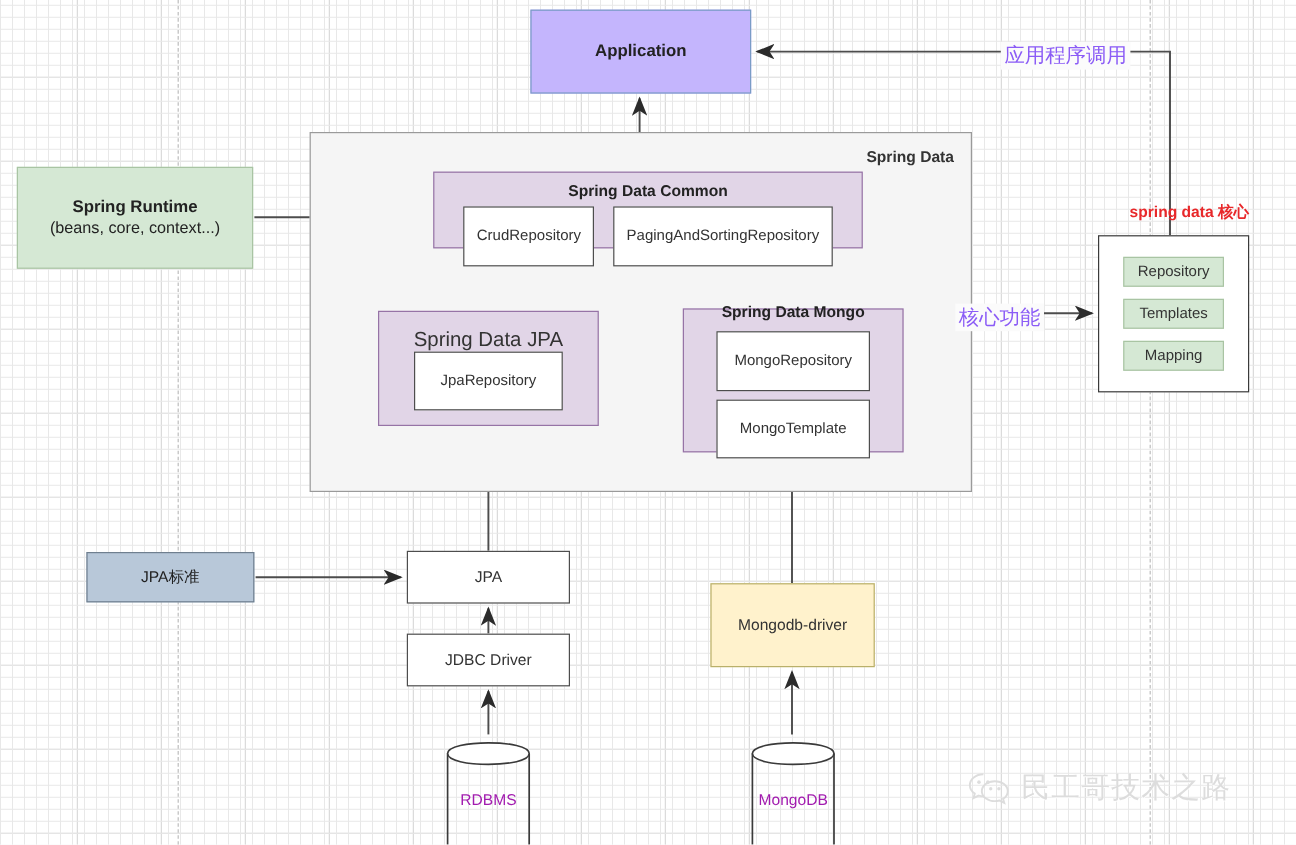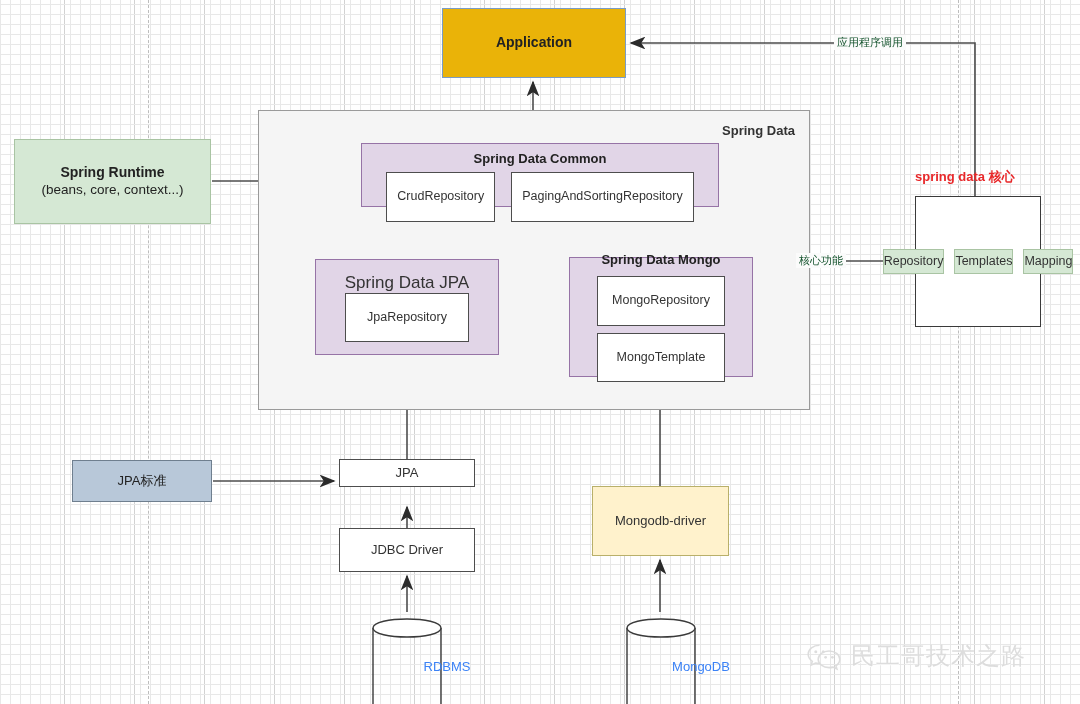--- a/index.html
+++ b/index.html
@@ -28,21 +28,21 @@
   
   .node{
     position:absolute;box-sizing:border-box;
     display:flex;align-items:center;justify-content:center;
     text-align:center;color:#222222;line-height:1.25;
   }
   .lbl{pointer-events:none;}
 
   .n-application{
     left:442px;top:8px;width:184px;height:70px;
-    background:#eab308;border:1px solid #7a9cc6;
+    background:#c4b5fd;border:1px solid #7a9cc6;
     font-size:14px;font-weight:bold;
   }
   .n-springdata-container{
     left:258px;top:110px;width:552px;height:300px;
     background:#f5f5f5;border:1px solid #9a9a9a;
     display:block;
   }
   .n-springdata-title{
     position:absolute;right:14px;top:12px;
     font-size:13px;font-weight:bold;color:#333333;
@@ -81,55 +81,55 @@
     left:569px;top:257px;width:184px;height:120px;
     background:#e1d5e7;border:1px solid #9673a6;
     flex-direction:column;justify-content:center;
   }
   .n-mongo-group .hd{font-size:13px;font-weight:bold;margin-bottom:8px;}
   .chip-col{display:flex;flex-direction:column;gap:7px;align-items:center;}
 
   .n-core-panel{
     left:915px;top:196px;width:126px;height:131px;
     background:#ffffff;border:1px solid #3a3a3a;
-    flex-direction:row;justify-content:center;gap:10px;
+    flex-direction:column;justify-content:center;gap:10px;
   }
   .core-chip{
     background:#d5e8d4;border:1px solid #a9c4a3;
     width:82px;height:23px;font-size:12.5px;color:#333333;
     display:flex;align-items:center;justify-content:center;
   }
   .core-title{
     position:absolute;left:915px;top:168px;width:126px;
-    text-align:left;font-size:13px;font-weight:bold;color:#e8282a;
+    text-align:right;font-size:13px;font-weight:bold;color:#e8282a;
   }
 
   .n-jpastd{
     left:72px;top:460px;width:140px;height:42px;
     background:#b8c8d9;border:1px solid #6f7f8f;font-size:13px;
   }
   .n-jpa{
-    left:339px;top:459px;width:136px;height:28px;
+    left:339px;top:459px;width:136px;height:44px;
     background:#ffffff;border:1px solid #4d4d4d;font-size:13px;color:#333;
   }
   .n-jdbc{
     left:339px;top:528px;width:136px;height:44px;
     background:#ffffff;border:1px solid #4d4d4d;font-size:13px;color:#333;
   }
   .n-mongodriver{
     left:592px;top:486px;width:137px;height:70px;
     background:#fff2cc;border:1px solid #b9b06a;font-size:13px;color:#333;
   }
 
   .cyl-label{
-    position:absolute;font-size:13px;color:#3b82f6;text-align:center;margin-left:40px;
+    position:absolute;font-size:13px;color:#a21caf;text-align:center;
   }
 
   .edge-label{
-    position:absolute;font-size:11px;color:#14532d;
+    position:absolute;font-size:17px;color:#8b5cf6;
     background:#fbfbfb;padding:0 3px;white-space:nowrap;
   }
 
   
   .watermark{
     position:absolute;left:806px;top:640px;
     display:flex;align-items:flex-end;gap:9px;
     color:#d9d9d9;opacity:.95;
   }
   .watermark .wm-text{

